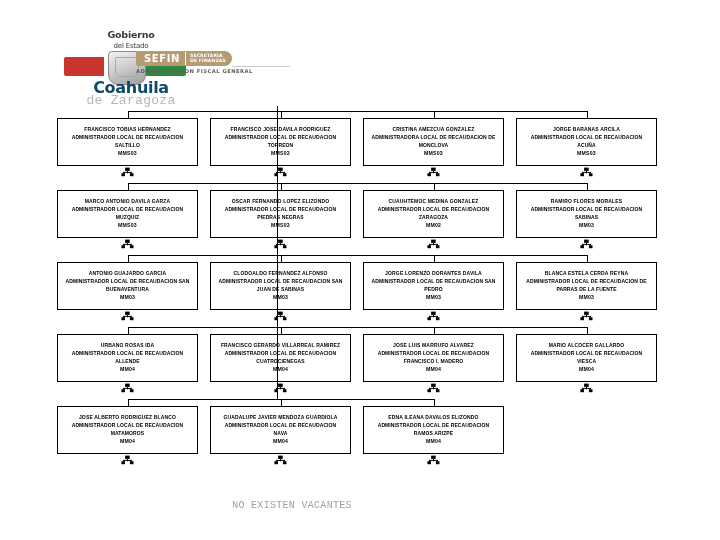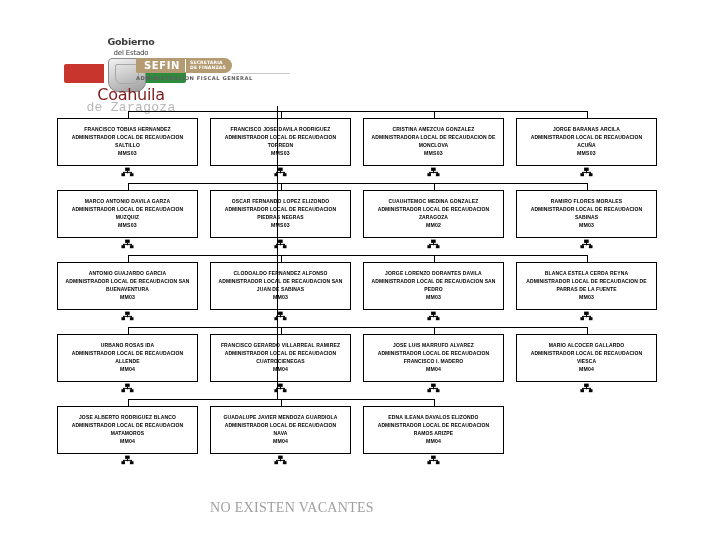--- a/index.html
+++ b/index.html
@@ -11,21 +11,21 @@
     height: 540px;
     background: #ffffff;
     font-family: "Liberation Sans", sans-serif;
     overflow: hidden;
     position: relative;
   }
 
   
   #header {
     position: absolute;
-    left: 0; top: 11px;
+    left: 0; top: 4px;
     width: 720px;
     height: 112px;
   }
   #logo-block {
     position: absolute;
     left: 62px; top: 26px;
     width: 170px;
     height: 76px;
   }
   .logo-gob {
@@ -81,23 +81,23 @@
     border-radius: 2px 2px 6px 6px;
   }
   .logo-coah {
     position: absolute;
     left: 6px; top: 49px;
     width: 126px;
     text-align: center;
   }
   .logo-coah .coah {
     font-family: "DejaVu Sans", sans-serif;
-    font-weight: normal;
+    font-weight: bold;
     font-size: 16px;
-    color: #7f1d1d;
+    color: #0c4a6e;
     line-height: 17px;
     letter-spacing: -0.3px;
   }
   .logo-coah .zara {
     font-family: Liberation Mono, monospace;
     font-size: 13px;
     color: #b7b7b7;
     line-height: 10px;
     letter-spacing: 0.3px;
   }
@@ -264,23 +264,23 @@
     height: 11px;
   }
   .node-badge svg { display: block; }
 
   
   #footer-note {
     position: absolute;
     left: 0; top: 500px;
     width: 584px;
     text-align: center;
-    font-size: 14px;
+    font-size: 10px;
     color: #a0a0a0;
-    font-family: Liberation Serif, serif;
+    font-family: Liberation Mono, monospace;
     letter-spacing: 0.3px;
   }
 </style>
 </head>
 <body>
 
 <div id="header">
 
   <div id="logo-block">
     <div class="logo-gob">

